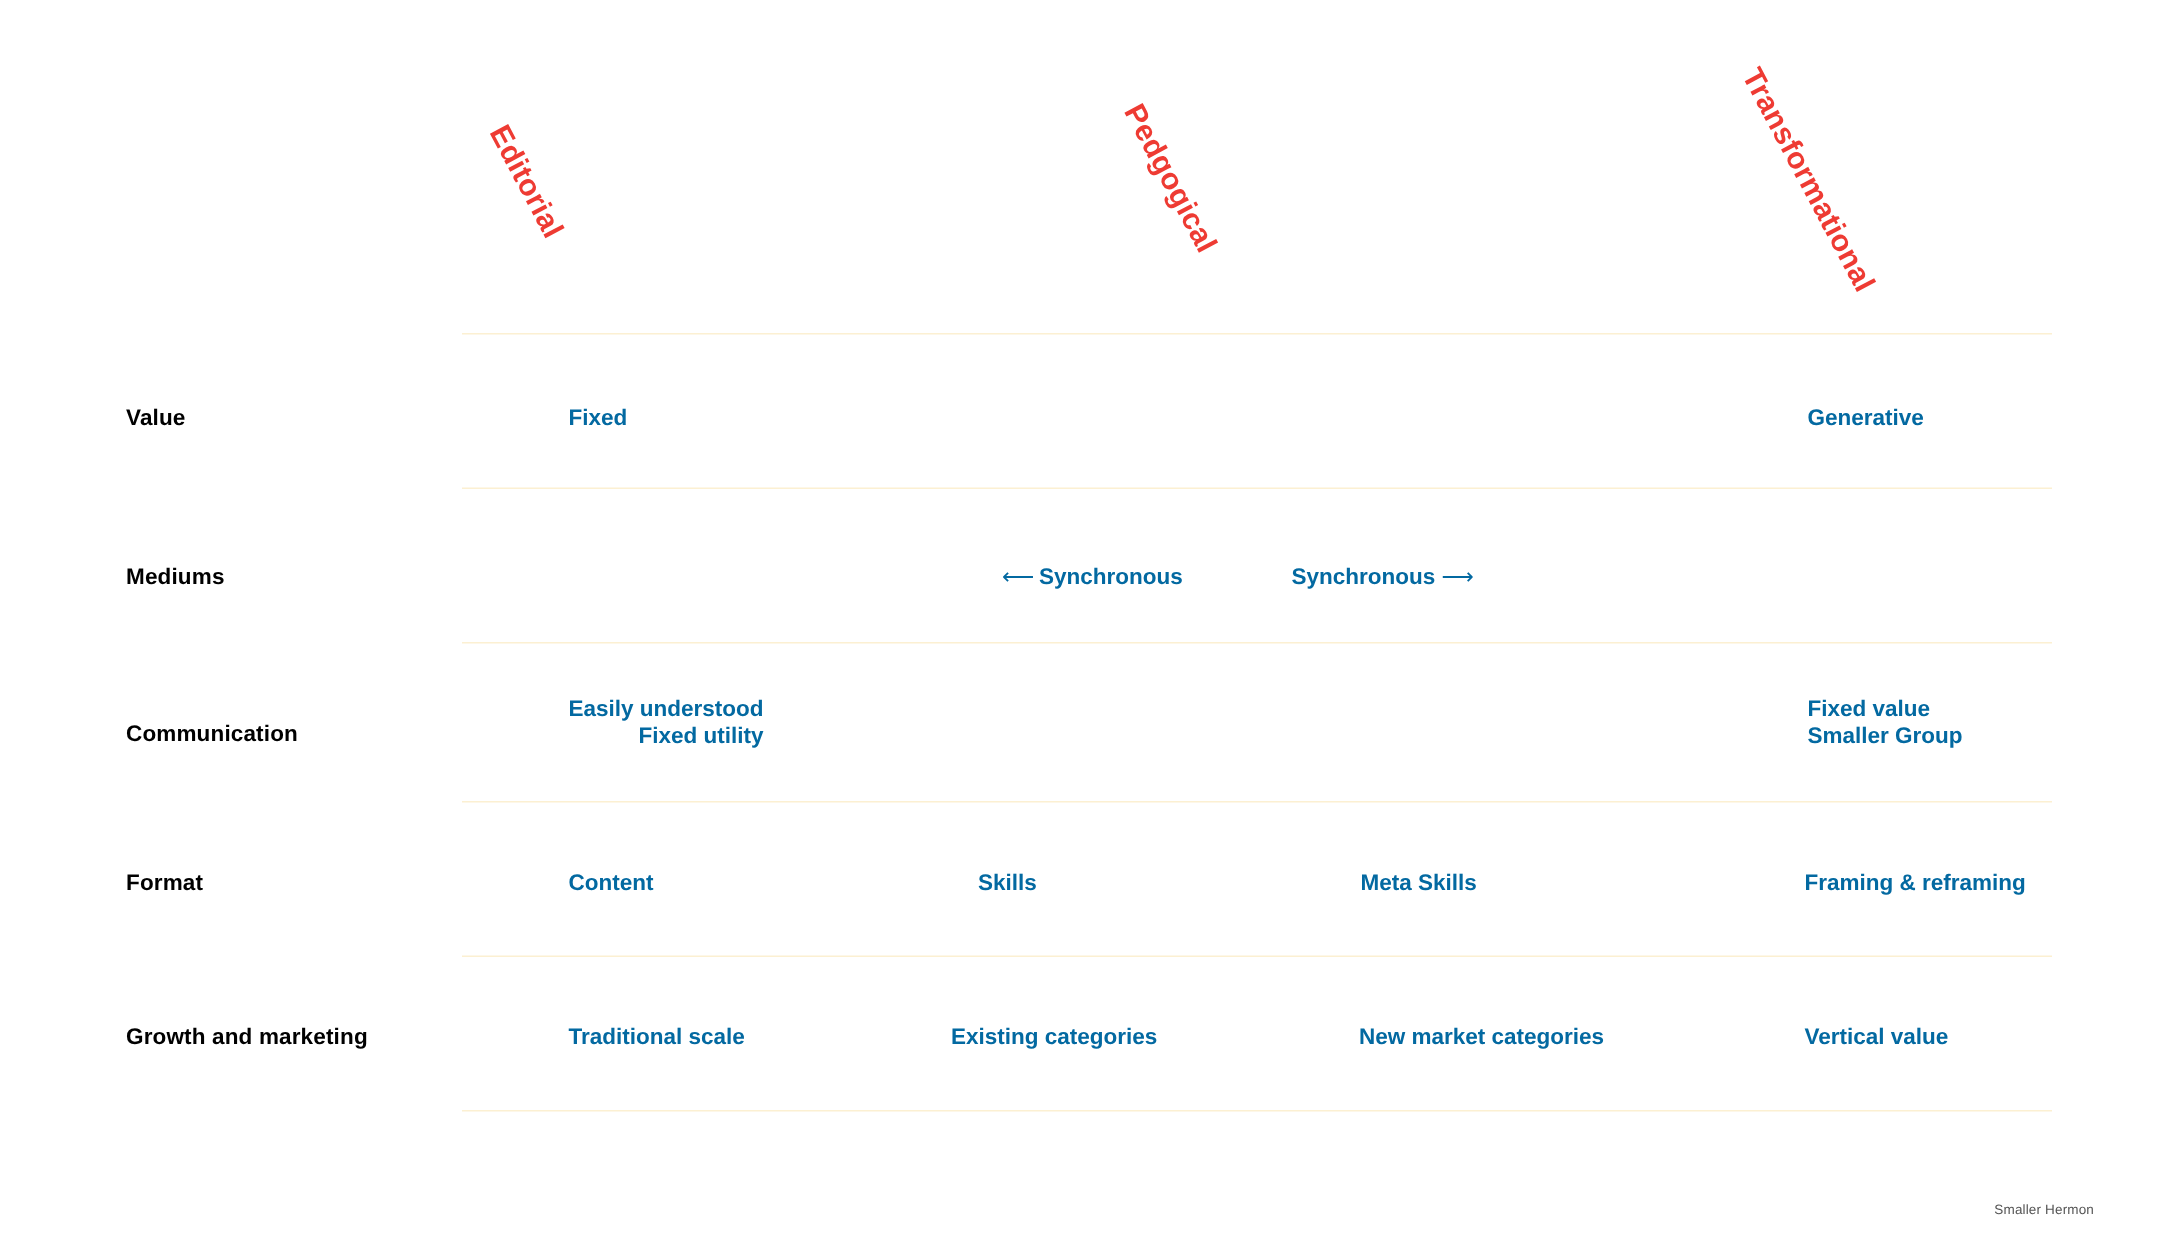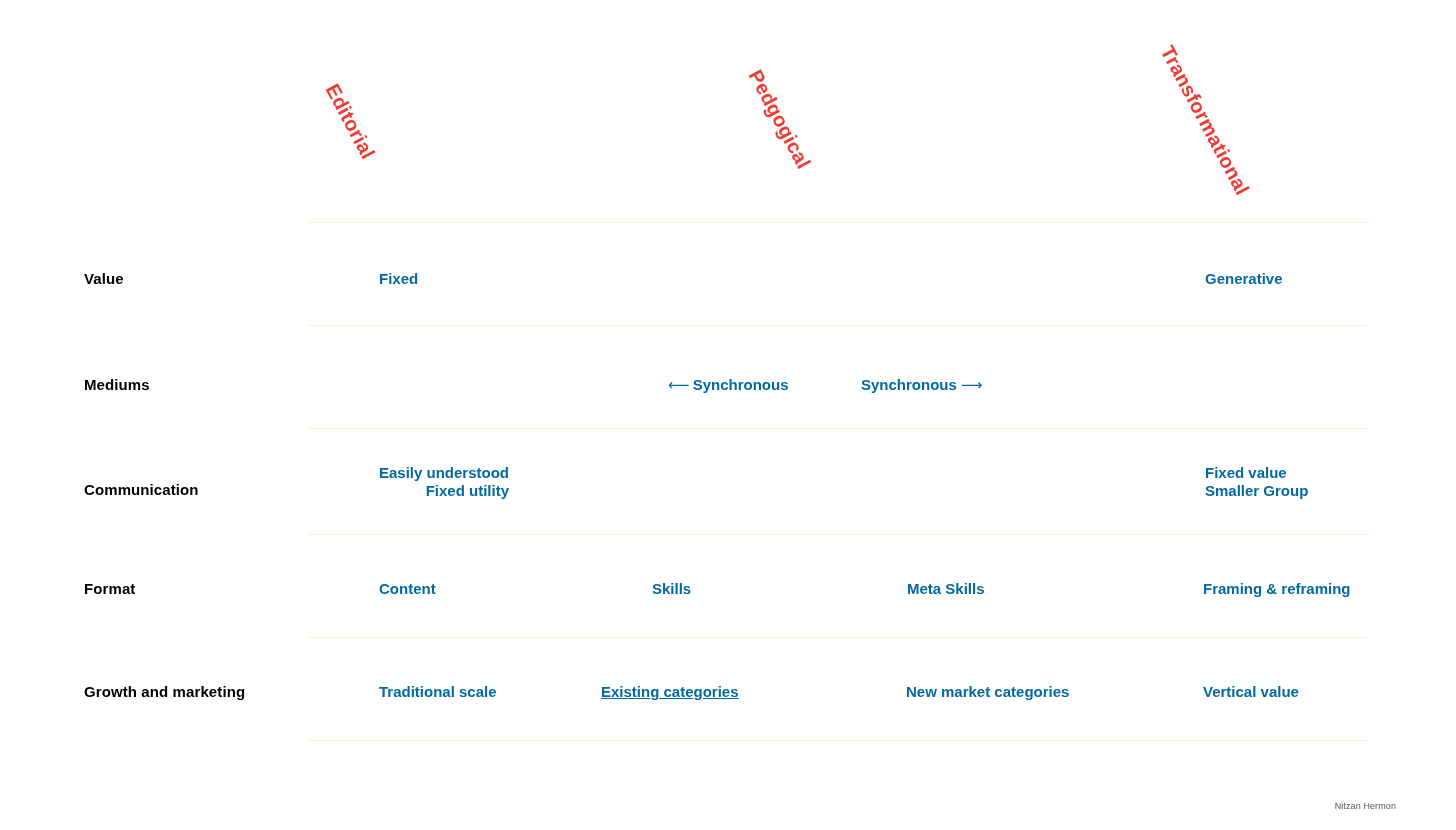--- a/index.html
+++ b/index.html
@@ -149,23 +149,23 @@
   <div class="cell" style="left:907px; top:580px;">Meta Skills</div>
 
   <div class="cell" style="left:1203px; top:580px;">Framing &amp; reframing</div>
 
   <div class="rule" style="top:637px;"></div>
 
   <div class="row-label" style="top:683px;">Growth and marketing</div>
 
   <div class="cell" style="left:379px; top:683px;">Traditional scale</div>
 
-  <div class="cell" style="left:601px; top:683px;text-decoration:underline;">Existing categories</div>
+  <div class="cell" style="left:634px; top:683px;">Existing categories</div>
 
   <div class="cell" style="left:906px; top:683px;">New market categories</div>
 
   <div class="cell" style="left:1203px; top:683px;">Vertical value</div>
 
   <div class="rule" style="top:740px;"></div>
 
-  <div class="credit">Nitzan Hermon</div>
+  <div class="credit">Smaller Hermon</div>
 
 </div>
 
 </body></html>

